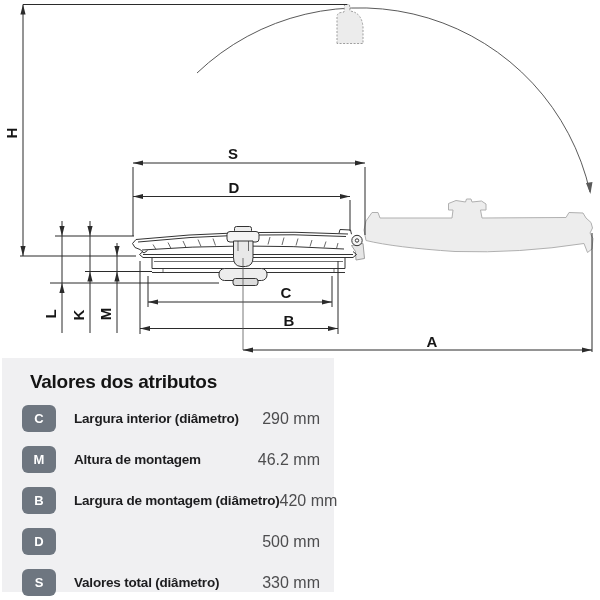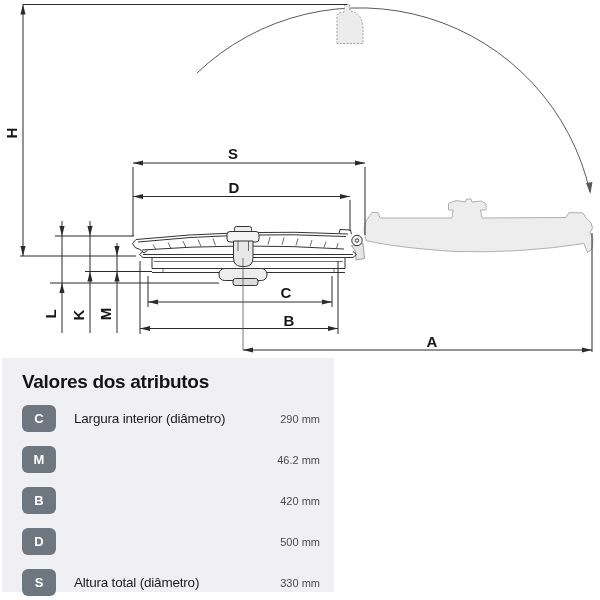--- a/index.html
+++ b/index.html
@@ -2,26 +2,26 @@
 <html><head>
 <meta charset="utf-8">
 <style>
   html,body{margin:0;padding:0;background:#fff;}
   body{width:600px;height:600px;font-family:"Liberation Sans",sans-serif;}
   .stage{position:relative;width:600px;height:600px;overflow:hidden;background:#fff;}
   .drawing{position:absolute;top:0;left:0;}
   .dim-label{font-family:"Liberation Sans",sans-serif;font-size:15px;font-weight:bold;fill:#161616;}
   .panel{position:absolute;left:2px;top:358px;width:332px;height:234px;background:#f0f0f2;
          box-sizing:border-box;padding:10px 14px 0 20px;}
-  .panel h2{margin:3px 0 12px 0;font-size:19px;font-weight:bold;color:#141414;letter-spacing:-0.3px;}
+  .panel h2{margin:3px 0 12px 8px;font-size:19px;font-weight:bold;color:#141414;letter-spacing:-0.3px;}
   .attr-row{display:flex;align-items:center;height:27px;margin-bottom:14px;}
   .badge{flex:0 0 34px;width:34px;height:27px;border-radius:6px;background:#6e7680;color:#fff;
          font-weight:bold;font-size:13px;display:flex;align-items:center;justify-content:center;}
-  .lbl{font-weight:normal;font-size:13.5px;color:#1d1d1f;margin-left:18px;letter-spacing:-0.2px;white-space:nowrap;}
-  .val{margin-left:auto;font-size:11px;color:#4d4d4f;white-space:nowrap;}
+  .lbl{font-weight:bold;font-size:13.5px;color:#1d1d1f;margin-left:18px;letter-spacing:-0.2px;white-space:nowrap;}
+  .val{margin-left:auto;font-size:16px;color:#4d4d4f;white-space:nowrap;}
 </style>
 </head>
 <body>
 
 <div class="stage">
 
   <svg class="drawing" width="600" height="356" viewBox="0 0 600 356">
 
     <g stroke="#5a5a5a" fill="none" stroke-width="1">
       <path d="M197,73 A236,236 0 0 1 590,192"></path>
@@ -163,29 +163,31 @@
   <section class="panel">
     <h2>Valores dos atributos</h2>
 
     <div class="attr-row">
       <div class="badge">C</div>
       <div class="lbl">Largura interior (diâmetro)</div>
       <div class="val">290 mm</div>
     </div>
     <div class="attr-row">
       <div class="badge">M</div>
+      <div class="lbl">Altura de montagem</div>
       <div class="val">46.2 mm</div>
     </div>
     <div class="attr-row">
       <div class="badge">B</div>
+      <div class="lbl">Largura de montagem (diâmetro)</div>
       <div class="val">420 mm</div>
     </div>
     <div class="attr-row">
       <div class="badge">D</div>
       <div class="val">500 mm</div>
     </div>
     <div class="attr-row">
       <div class="badge">S</div>
-      <div class="lbl">Altura total (diâmetro)</div>
+      <div class="lbl">Valores total (diâmetro)</div>
       <div class="val">330 mm</div>
     </div>
   </section>
 </div>
 
 </body></html>

